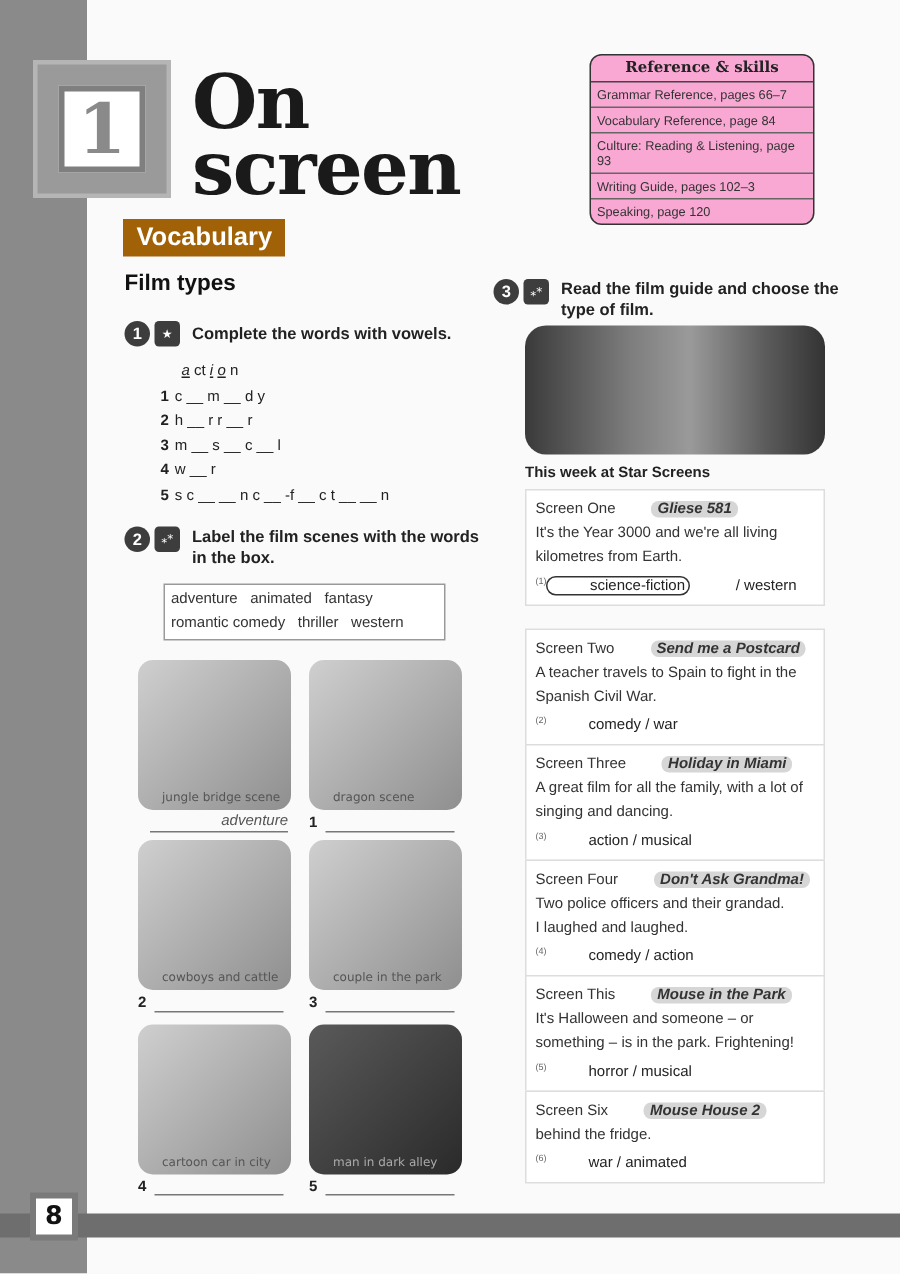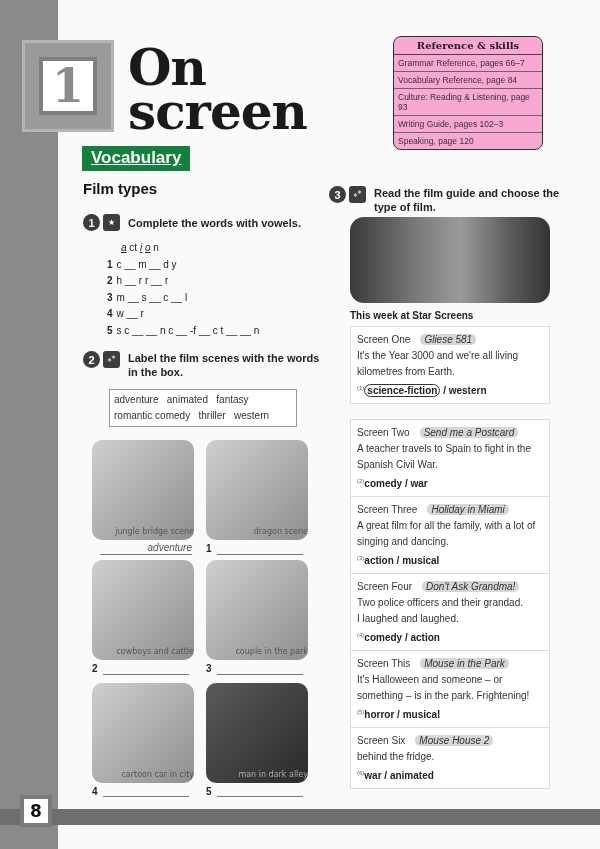--- a/index.html
+++ b/index.html
@@ -12,52 +12,52 @@
 
   .unit-box{position:absolute;left:22px;top:40px;width:92px;height:92px;background:#9a9a9a;border:3px solid #b5b5b5;box-sizing:border-box;}
   .unit-box-inner{position:absolute;left:14px;top:14px;width:58px;height:58px;background:#fff;border:4px solid #7f7f7f;box-sizing:border-box;display:flex;align-items:center;justify-content:center;font:bold 46px "DejaVu Serif",serif;color:#8a8a8a;}
   .title{position:absolute;left:128px;top:46px;font:bold 50px/44px "DejaVu Serif",serif;color:#1a1a1a;letter-spacing:-1px;}
 
   .ref{position:absolute;left:393px;top:36px;width:148px;border:1.5px solid #333;border-radius:8px;background:#f9a8d4;overflow:hidden;font-size:8px;}
   .ref-head{text-align:center;font:bold 10px "DejaVu Serif",serif;padding:3px 0 3px;border-bottom:1px solid #444;}
   .ref-item{padding:3px 4px;border-bottom:1px solid #666;font-family:"Liberation Sans",sans-serif;font-size:8.5px;color:#333;}
   .ref-item:last-child{border-bottom:none;}
 
-  .vocab{position:absolute;left:82px;top:146px;background:#15803d;color:#fff;font:bold 17px "Liberation Sans",sans-serif;padding:2px 9px 3px;text-decoration:underline;}
+  .vocab{position:absolute;left:82px;top:146px;background:#a16207;color:#fff;font:bold 17px "Liberation Sans",sans-serif;padding:2px 9px 3px;}
   .subhead{position:absolute;left:83px;top:180px;font:bold 15px "Liberation Sans",sans-serif;color:#111;}
 
   .ex-badge{display:inline-flex;align-items:center;}
   .num-circle{width:17px;height:17px;border-radius:50%;background:#3d3d3d;color:#fff;font:bold 11px "Liberation Sans",sans-serif;display:flex;align-items:center;justify-content:center;}
   .star-box{width:17px;height:17px;border-radius:3px;background:#3d3d3d;color:#fff;font-size:8px;display:flex;align-items:center;justify-content:center;margin-left:3px;}
   .ex-title{font:bold 11px/14px "Liberation Sans",sans-serif;color:#222;}
 
   .ex1{position:absolute;left:83px;top:214px;display:flex;align-items:center;gap:8px;}
   .words{position:absolute;left:107px;top:240px;font:10px/16.5px "Liberation Sans",sans-serif;color:#222;}
   .words .n{font-weight:bold;margin-right:4px;}
   .ex-ans{font-style:italic;text-decoration:underline;}
 
   .ex2{position:absolute;left:83px;top:351px;display:flex;align-items:flex-start;gap:8px;}
   .wordbox{position:absolute;left:109px;top:389px;width:178px;border:1px solid #999;background:#fff;padding:2px 4px;font:10px/16px "Liberation Sans",sans-serif;color:#333;}
 
   .pic{position:absolute;width:102px;height:100px;border-radius:10px;background:linear-gradient(135deg,#cfcfcf,#8f8f8f);overflow:hidden;}
   .pic.dark{background:linear-gradient(135deg,#5a5a5a,#2a2a2a);}
-  .pic span{position:absolute;left:16px;right:0;bottom:4px;text-align:right;font-size:8px;color:#555;}
+  .pic span{position:absolute;left:16px;right:0;bottom:4px;text-align:left;font-size:8px;color:#555;}
   .pic.dark span{color:#aaa;}
   .lbl{position:absolute;font:bold 10px "Liberation Sans",sans-serif;color:#222;}
   .line{position:absolute;height:1px;background:#777;}
   .lbl-ans{position:absolute;font:italic 10px "Liberation Sans",sans-serif;color:#555;text-align:right;}
 
   .ex3{position:absolute;left:329px;top:186px;display:flex;align-items:flex-start;gap:8px;width:245px;}
   .photo{position:absolute;left:350px;top:217px;width:200px;height:86px;border-radius:14px;background:linear-gradient(90deg,#3a3a3a,#7d7d7d 35%,#9a9a9a 55%,#5c5c5c 80%,#333);overflow:hidden;}
   .photo-cap{position:absolute;left:350px;top:310px;font:bold 10px "Liberation Sans",sans-serif;color:#222;}
 
   .card{position:absolute;left:350px;width:200px;background:#fff;border:1px solid #ddd;padding:5px 6px 4px;box-sizing:border-box;font:10px/16px "Liberation Sans",sans-serif;color:#333;}
-  .card .scr{margin-right:10px;}
-  .card .film{font-style:italic;background:#d6d6d6;border-radius:5px;padding:0 4px;color:#333;}
-  .card .opt{font-weight:bold;color:#222;}
+  .card .scr{margin-right:24px;}
+  .card .film{font-style:italic;background:#d6d6d6;border-radius:5px;padding:0 4px;color:#333;font-weight:bold;}
+  .card .opt{font-weight:normal;color:#222;padding-left:28px;}
   .card sup{font-size:6px;color:#666;}
   .circled{border:1px solid #333;border-radius:7px;padding:0 2px;}
 </style>
 </head>
 <body>
 
 <div class="strip"></div>
 <div class="page"></div>
 
 <div class="unit-box">

